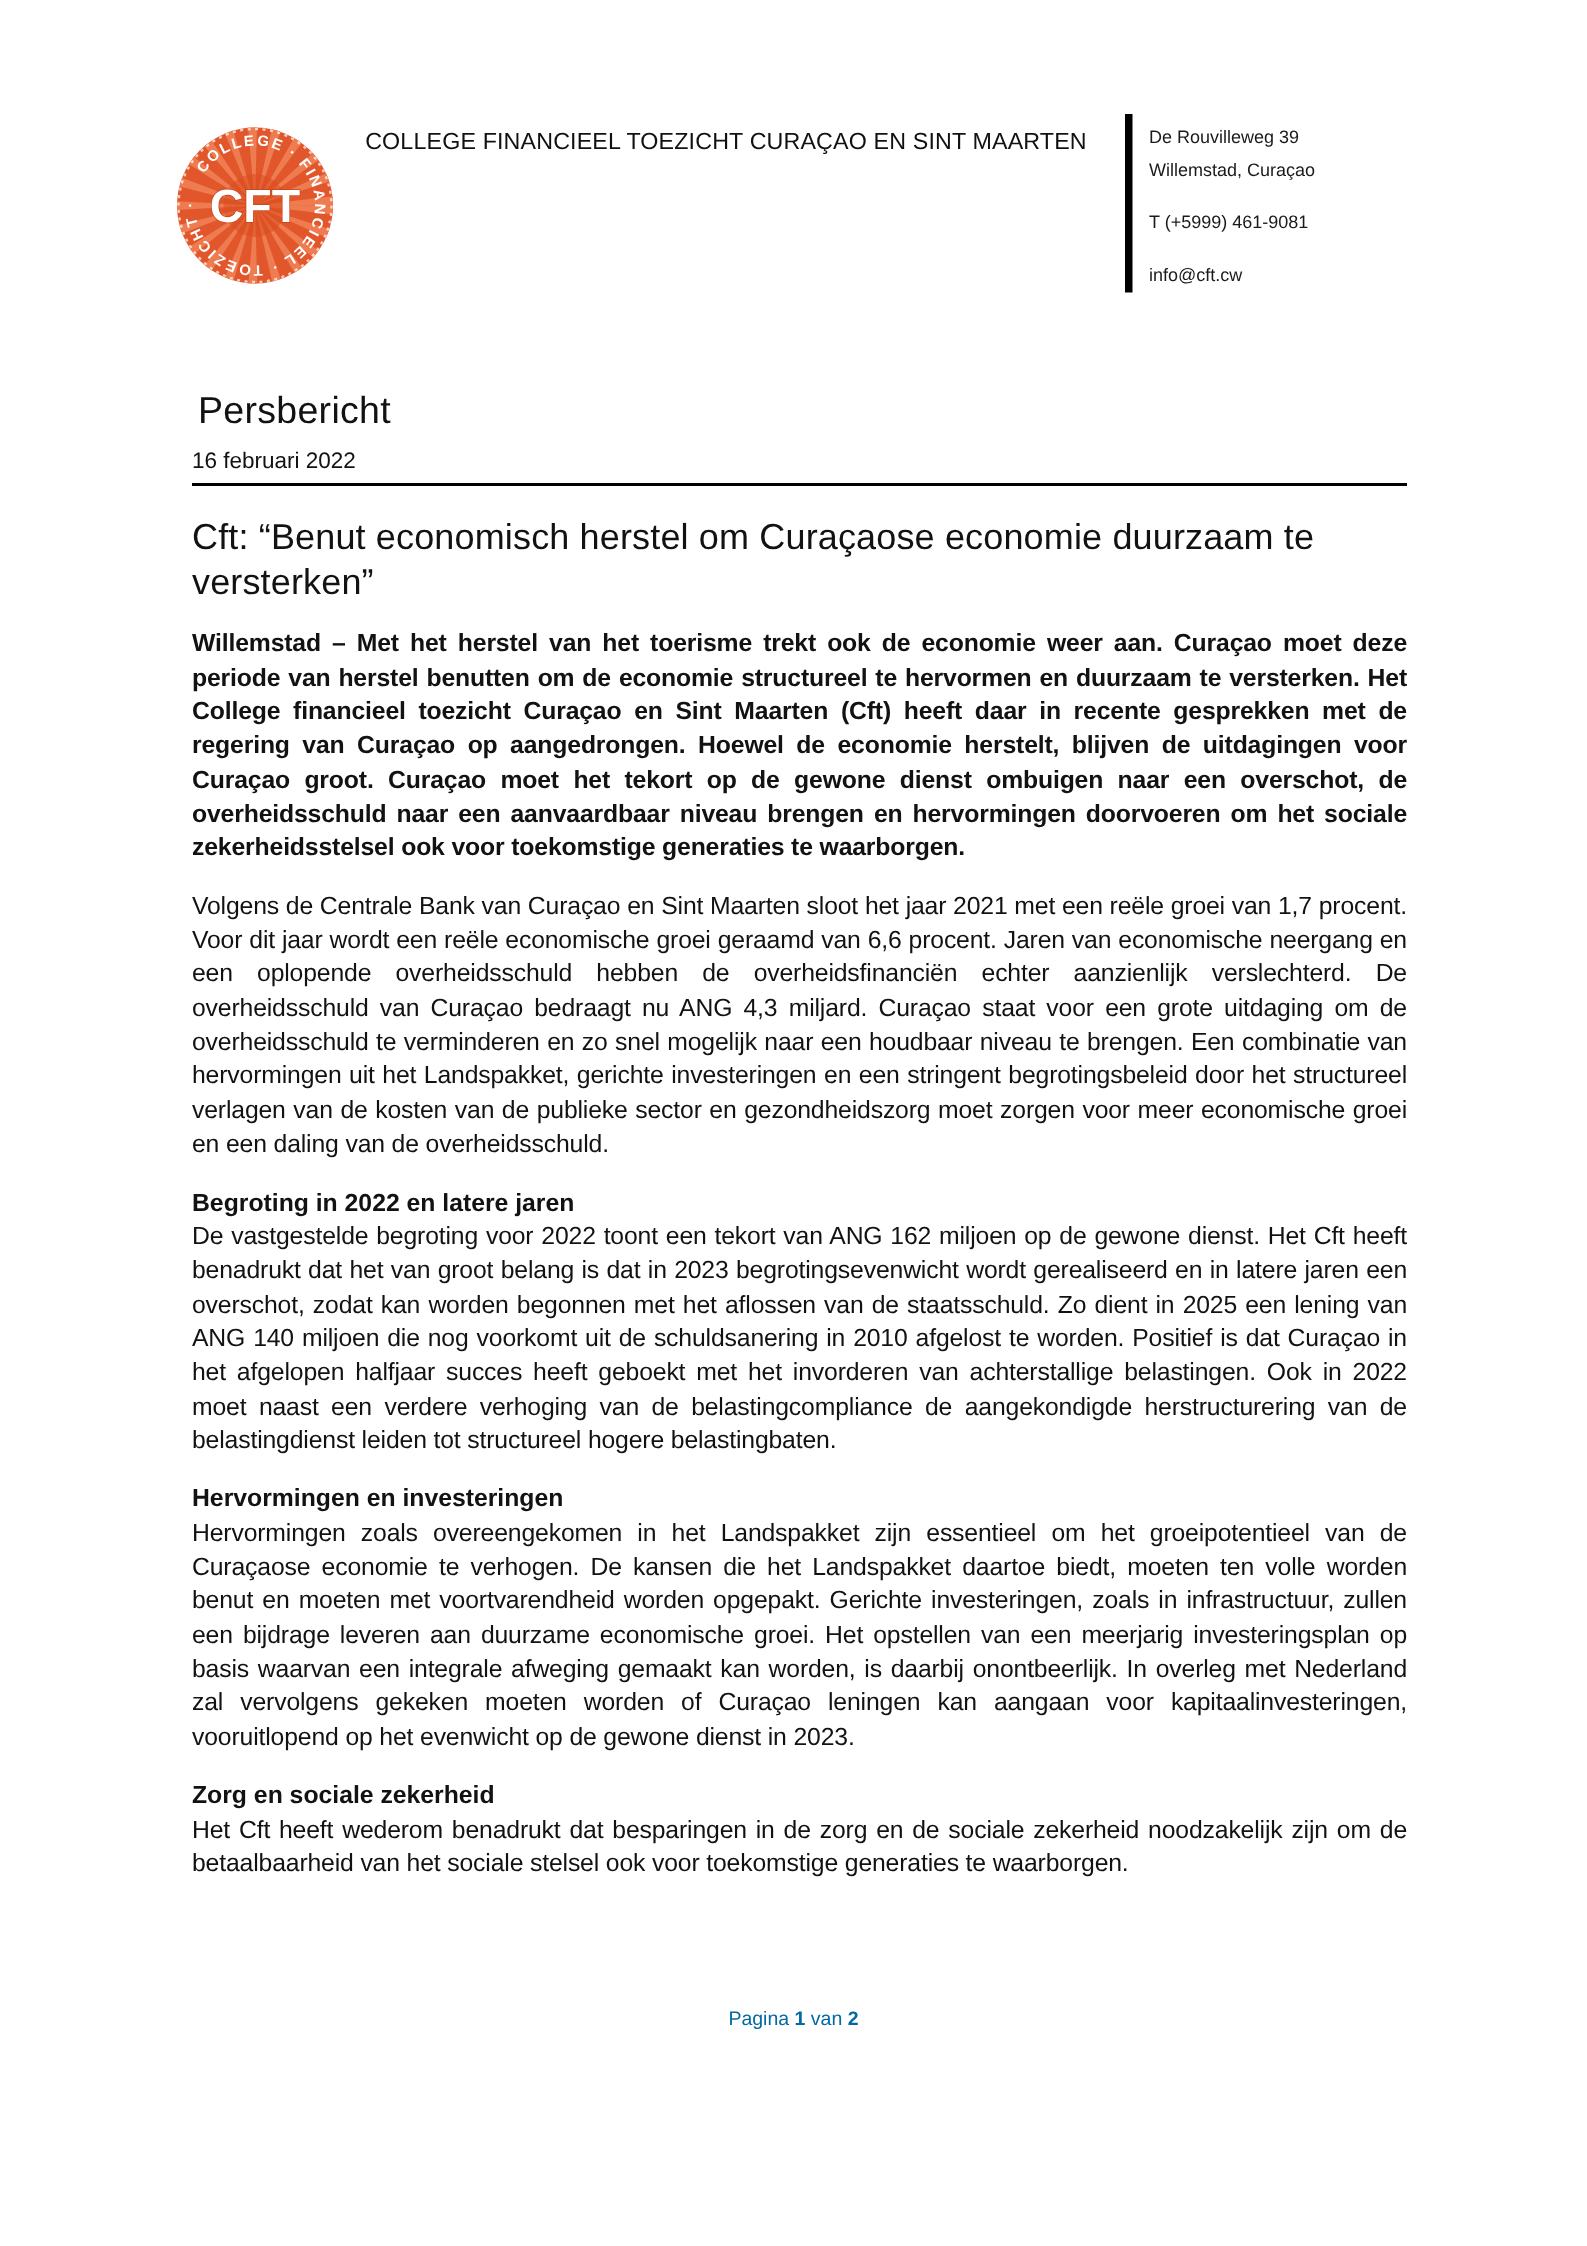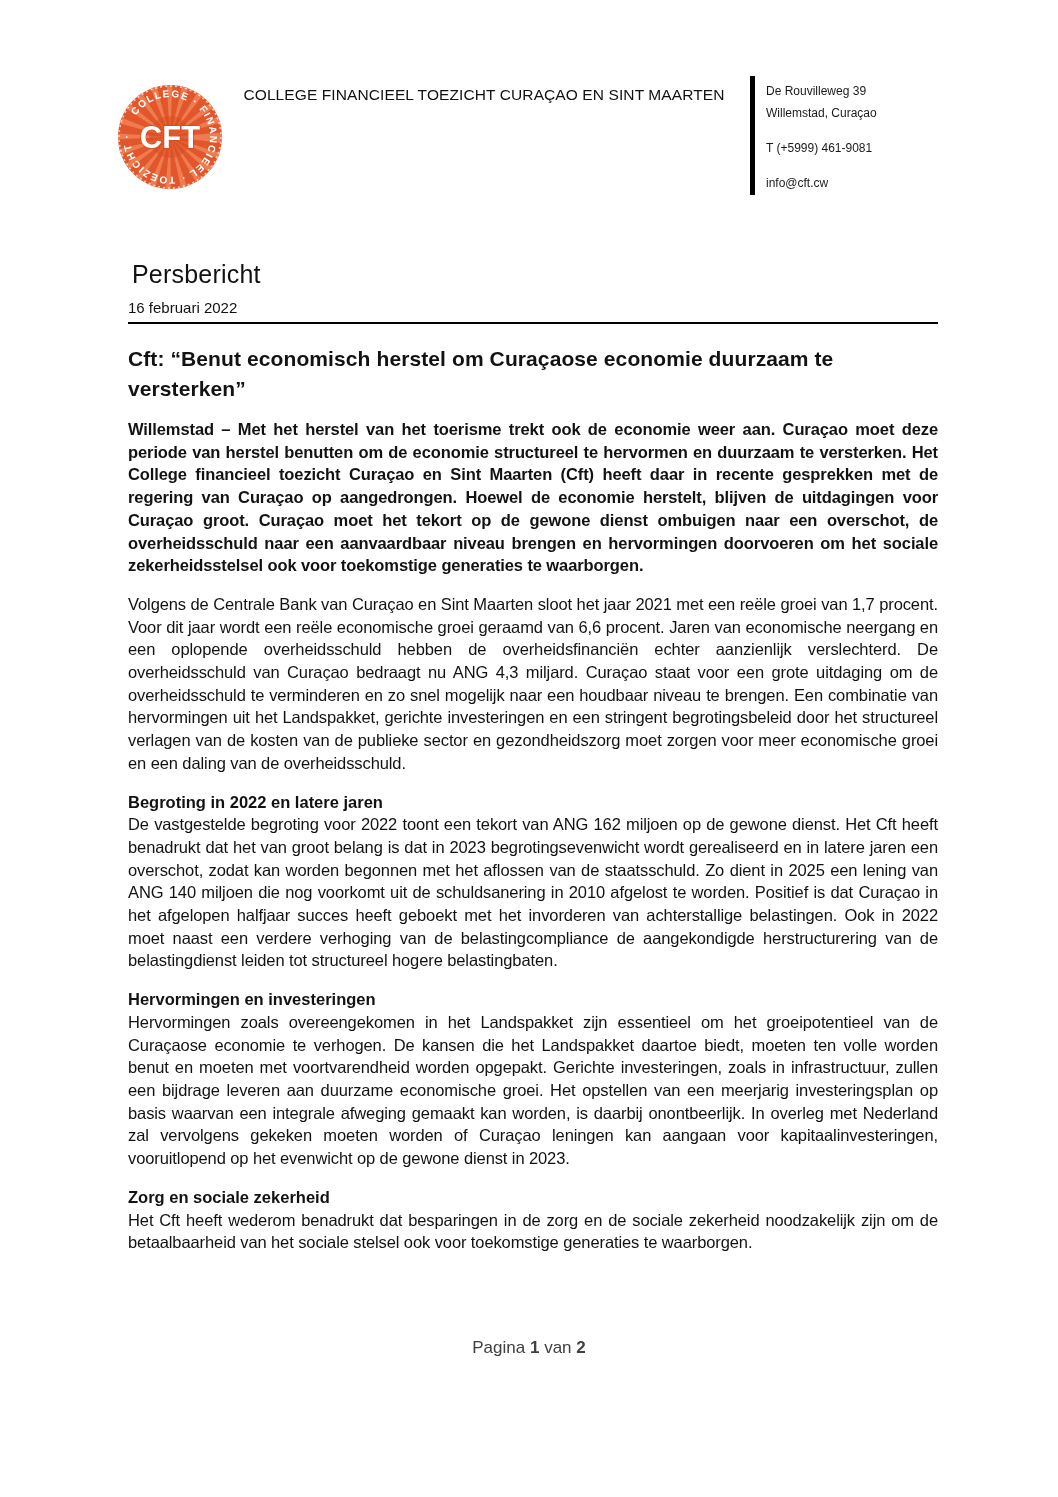--- a/index.html
+++ b/index.html
@@ -63,22 +63,22 @@
     font-size: 15px;
     line-height: 19px;
   }
   .title-rule {
     border: 0;
     border-top: 2.5px solid #000;
     margin: 5px 0 0;
   }
   .headline {
     margin: 20px 0 0;
-    font-size: 21px;
-    font-weight: 700;
+    font-size: 24px;
+    font-weight: 400;
     line-height: 30px;
     letter-spacing: 0.1px;
   }
   .para {
     margin: 16px 0 0;
     font-size: 16.5px;
     line-height: 22.7px;
     text-align: justify;
     letter-spacing: -0.1px;
   }
@@ -90,22 +90,22 @@
     line-height: 22.7px;
   }
   .section-body { margin-top: 0; }
 
   
   .page-footer {
     position: absolute;
     left: 0; right: 0;
     top: 1338px;
     text-align: center;
-    font-size: 17px;
-    color: #404040;
+    font-size: 13px;
+    color: #0369a1;
   }
   .page-footer b { font-weight: 700; }
 </style>
 </head>
 <body>
 
 <div class="page">
 
   <div class="logo">
     <svg viewBox="0 0 106 106" width="106" height="106">

